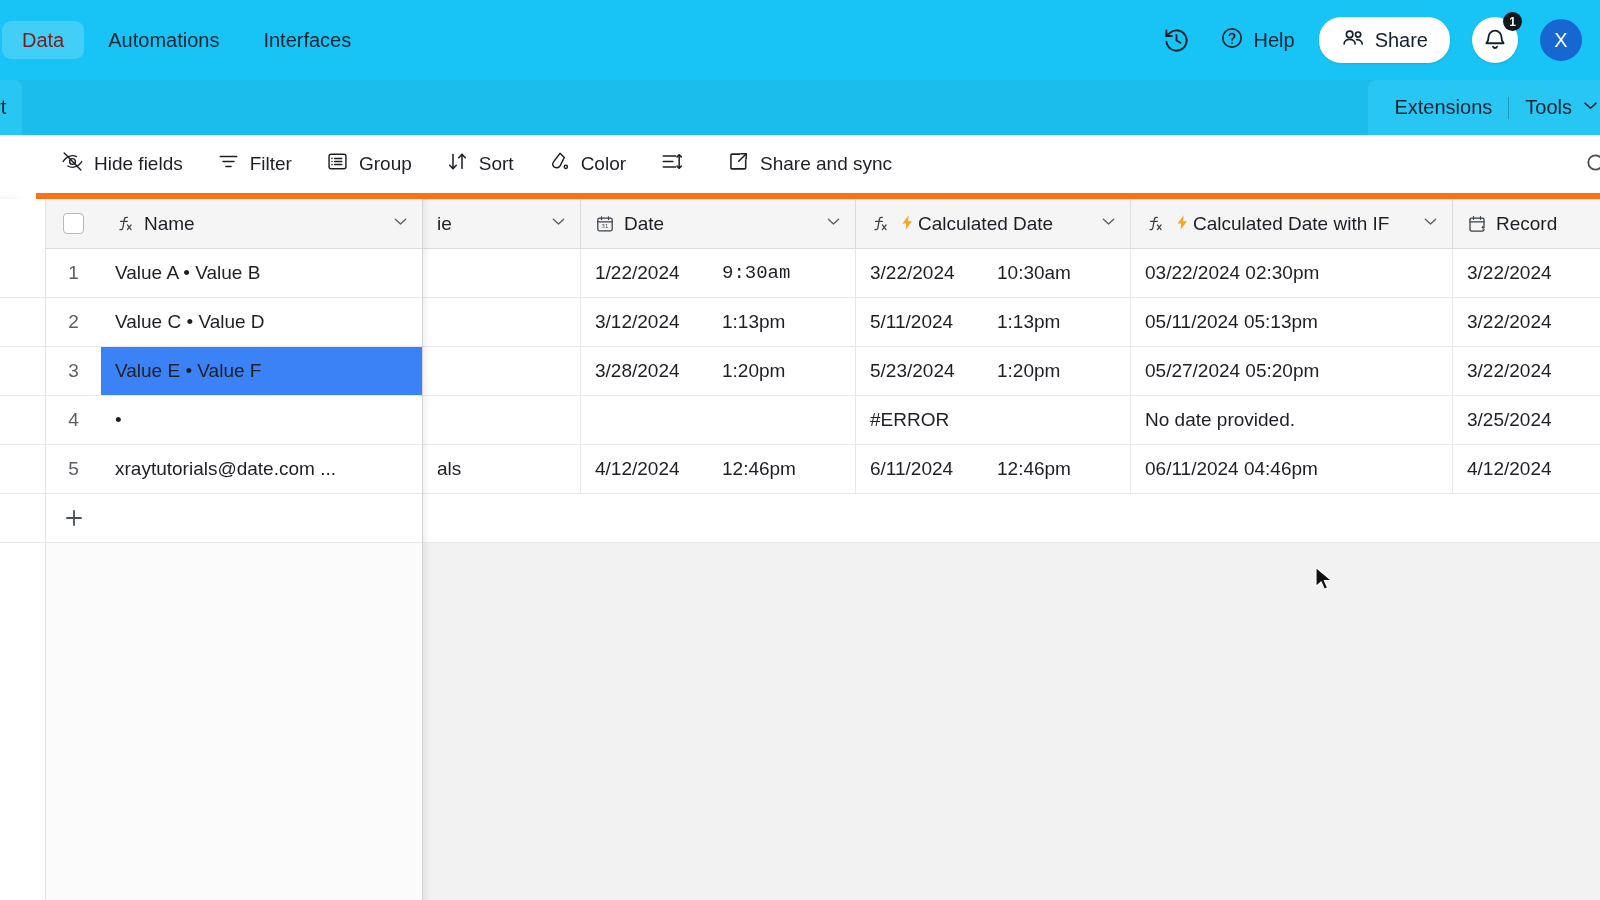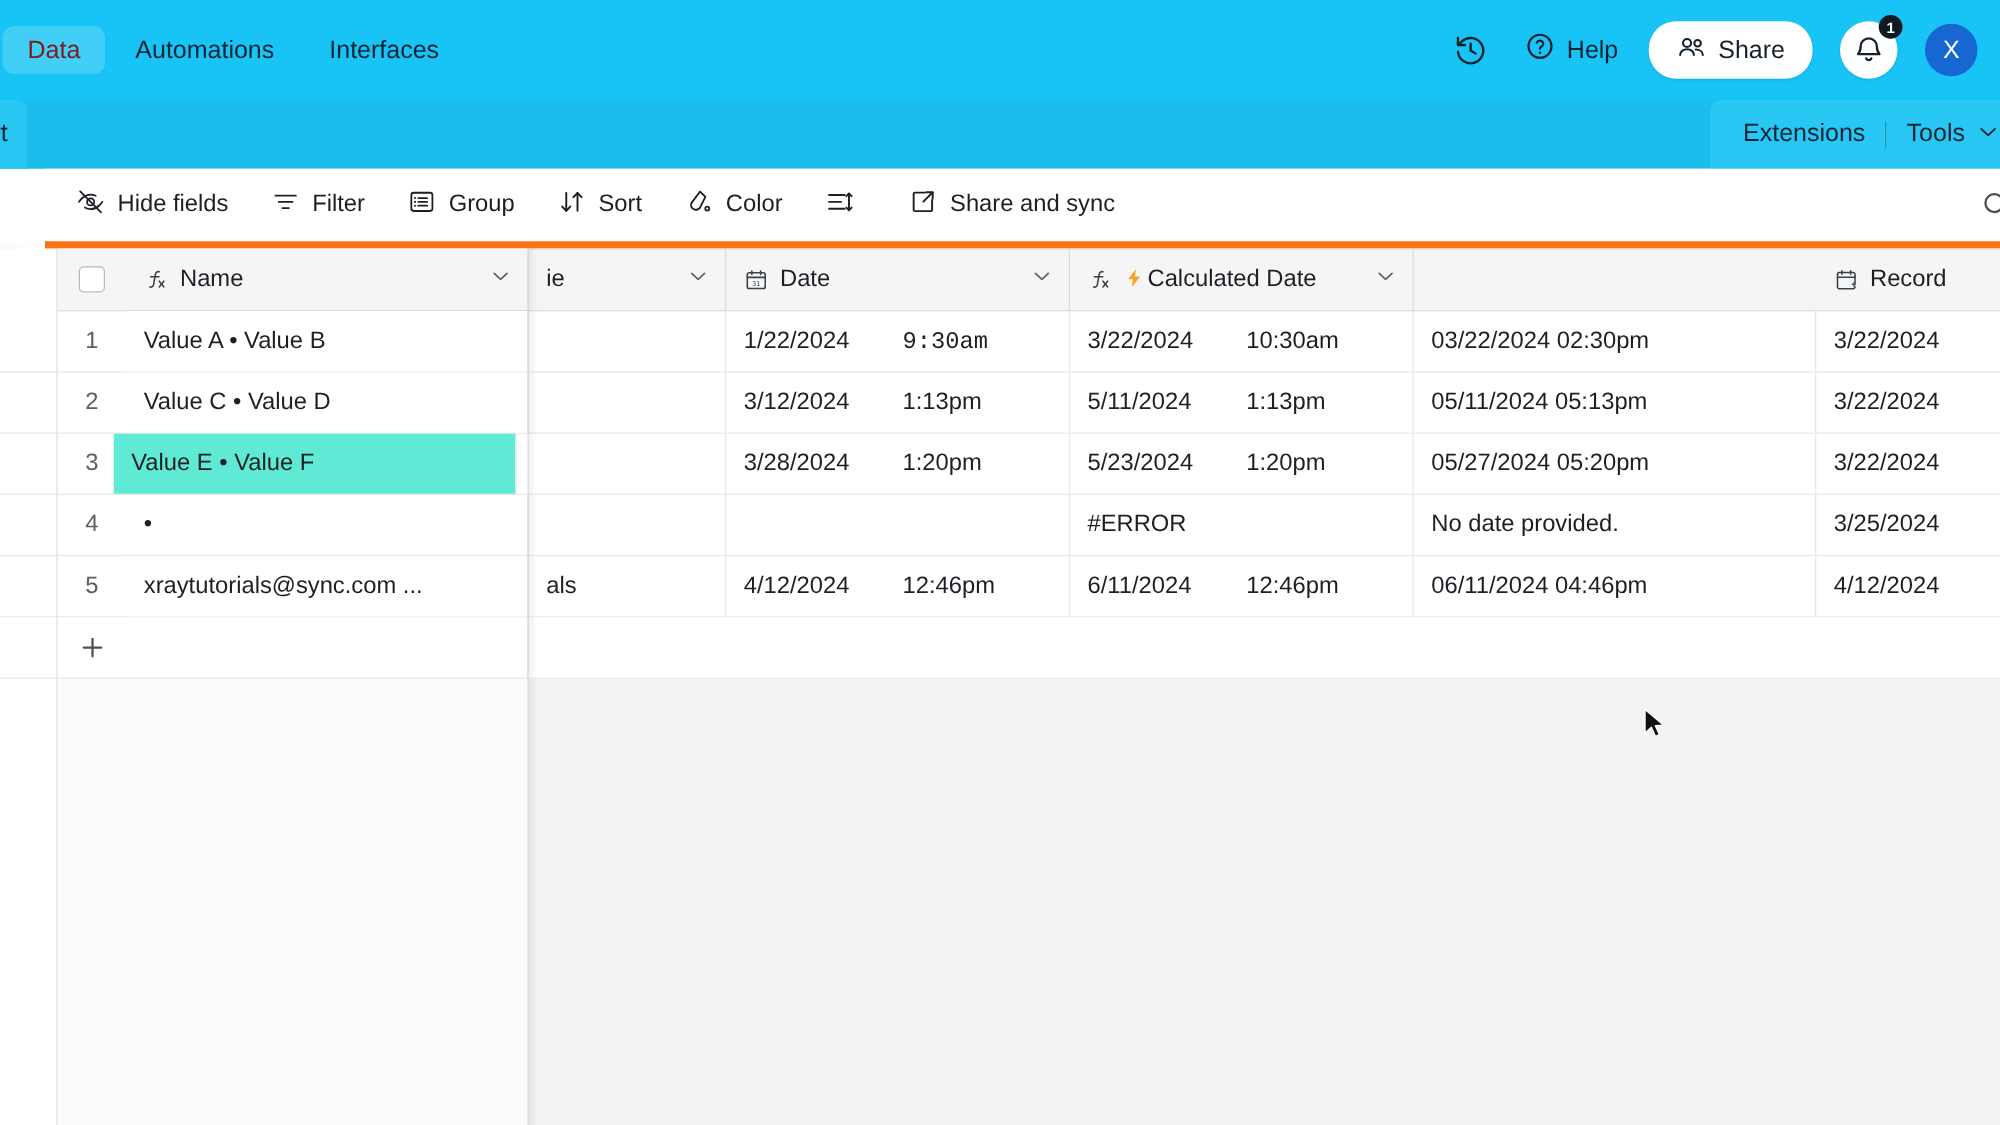--- a/index.html
+++ b/index.html
@@ -446,20 +446,41 @@
           </svg>
       </span>
       <span class="hdr-label">Calculated Date</span>
       <span class="chev">
         <svg width="19" height="19" viewBox="0 0 24 24" fill="none" stroke="#5a5f66" stroke-width="1.7" stroke-linecap="round" stroke-linejoin="round">
             <path d="M5.5 9.2l6.5 6 6.5-6"></path>
           </svg>
       </span>
     </div>
 
+    <div class="hdr-cell" style="left:1131px;width:322px;">
+      <span class="hdr-icon">
+        <svg width="20" height="20" viewBox="0 0 24 24" fill="none" stroke="#3a4148" stroke-width="1.5" stroke-linecap="round">
+          <path d="M14.8 4.1c-1.9-.5-3.2.4-3.6 2.3L9.5 16.3c-.4 2-1.7 2.9-3.6 2.4"></path>
+          <path d="M6.6 8.9h8.1"></path>
+            <path d="M14.9 13.1l4.4 5.6"></path>
+            <path d="M19.3 13.1l-4.4 5.6"></path>
+        </svg>
+      </span>
+      <span class="bolt">
+        <svg width="17" height="19" viewBox="0 0 24 24" fill="#f5a623" stroke="none">
+            <path d="M13.6 1.8L5 13.4h5.2L9.3 22.2l9.1-12.1h-5.6z"></path>
+          </svg>
+      </span>
+      <span class="hdr-label">Calculated Date with IF</span>
+      <span class="chev">
+        <svg width="19" height="19" viewBox="0 0 24 24" fill="none" stroke="#5a5f66" stroke-width="1.7" stroke-linecap="round" stroke-linejoin="round">
+            <path d="M5.5 9.2l6.5 6 6.5-6"></path>
+          </svg>
+      </span>
+    </div>
 
     <div class="hdr-cell" style="left:1453px;width:147px;border-right:none;">
       <span class="hdr-icon">
         <svg width="20" height="20" viewBox="0 0 24 24" fill="none" stroke="#3a4148" stroke-width="1.5" stroke-linecap="round">
           <path d="M3.6 6.6a1.8 1.8 0 0 1 1.8-1.8h13.2a1.8 1.8 0 0 1 1.8 1.8v9.6"></path>
           <path d="M20.4 18.4v.2a1.8 1.8 0 0 1-1.8 1.8H5.4a1.8 1.8 0 0 1-1.8-1.8V6.6"></path>
           <path d="M3.6 9.4h16.8"></path>
             <path d="M7.8 3.2v3.2"></path>
             <path d="M16.2 3.2v3.2"></path>
           <path d="M19.4 13.6l-2.4 3.2h2l-.6 2.8 2.6-3.4h-1.8z" fill="#3a4148" stroke="none"></path>
@@ -510,21 +531,21 @@
           </div>
           <div class="cell" style="left: 1131px; width: 322px;">
             <span>05/11/2024 05:13pm</span>
           </div>
           <div class="cell noborder" style="left: 1453px; width: 147px;">
             <span>3/22/2024</span>
           </div>
         </div>
         <div class="row" style="top: 148px;">
           <div class="row-num">3</div>
-          <div class="cell" style="left: 91px; width: 322px; background: #5eead4; z-index: 5;">
+          <div class="cell" style="left: 101px; width: 322px; background: #3b82f6; z-index: 5;">
             <span>Value E • Value F</span>
           </div>
           <div class="cell" style="left: 423px; width: 158px;">
             <span></span>
           </div>
           <div class="cell" style="left: 581px; width: 275px;">
             <span>3/28/2024</span>
             <span class="sub" style="left: 141px;">1:20pm</span>
           </div>
           <div class="cell" style="left: 856px; width: 275px;">
@@ -557,21 +578,21 @@
           <div class="cell" style="left: 1131px; width: 322px;">
             <span>No date provided.</span>
           </div>
           <div class="cell noborder" style="left: 1453px; width: 147px;">
             <span>3/25/2024</span>
           </div>
         </div>
         <div class="row" style="top: 246px;">
           <div class="row-num">5</div>
           <div class="cell" style="left: 101px; width: 322px; background: rgb(255, 255, 255); z-index: 5;">
-            <span>xraytutorials@sync.com ...</span>
+            <span>xraytutorials@date.com ...</span>
           </div>
           <div class="cell" style="left: 423px; width: 158px;">
             <span>als</span>
           </div>
           <div class="cell" style="left: 581px; width: 275px;">
             <span>4/12/2024</span>
             <span class="sub" style="left: 141px;">12:46pm</span>
           </div>
           <div class="cell" style="left: 856px; width: 275px;">
             <span>6/11/2024</span>

